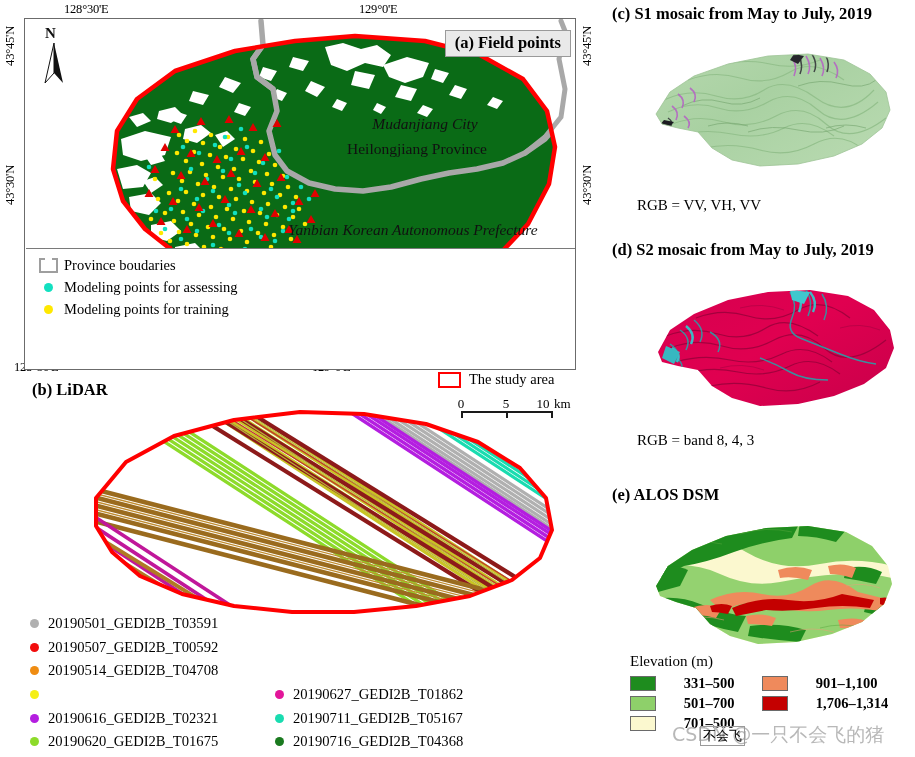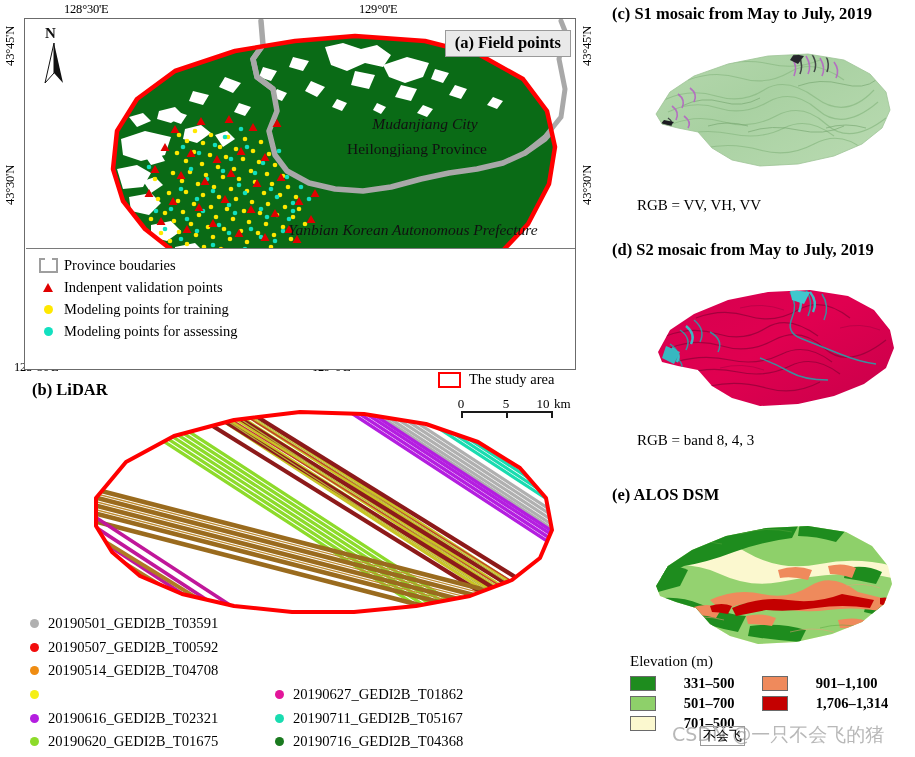--- a/index.html
+++ b/index.html
@@ -387,35 +387,29 @@
     <div id="legend-a">
       <div style="position:absolute;left:9px;top:5px;">
         <div class="leg-row">
           <span class="leg-sym">
               <span class="sw-prov"></span>
             </span>
           <span class="leg-txt">Province boudaries</span>
         </div>
         <div class="leg-row">
           <span class="leg-sym">
-              <span class="sw-tri"></span>
+              <span class="sw-dot" style="background:#12e0c0"></span>
             </span>
-          <span class="leg-txt">Indenpent validation points</span>
+          <span class="leg-txt">Modeling points for assessing</span>
         </div>
         <div class="leg-row">
           <span class="leg-sym">
               <span class="sw-dot" style="background:#ffe800"></span>
             </span>
           <span class="leg-txt">Modeling points for training</span>
-        </div>
-        <div class="leg-row">
-          <span class="leg-sym">
-              <span class="sw-dot" style="background:#12e0c0"></span>
-            </span>
-          <span class="leg-txt">Modeling points for assessing</span>
         </div>
       </div>
     </div>
   </div>
 
   <div class="studyarea-leg" style="left:438px;top:371px;">
     <span class="sw-study"></span>
     <span style="padding-left:8px;">The study area</span>
   </div>
 

